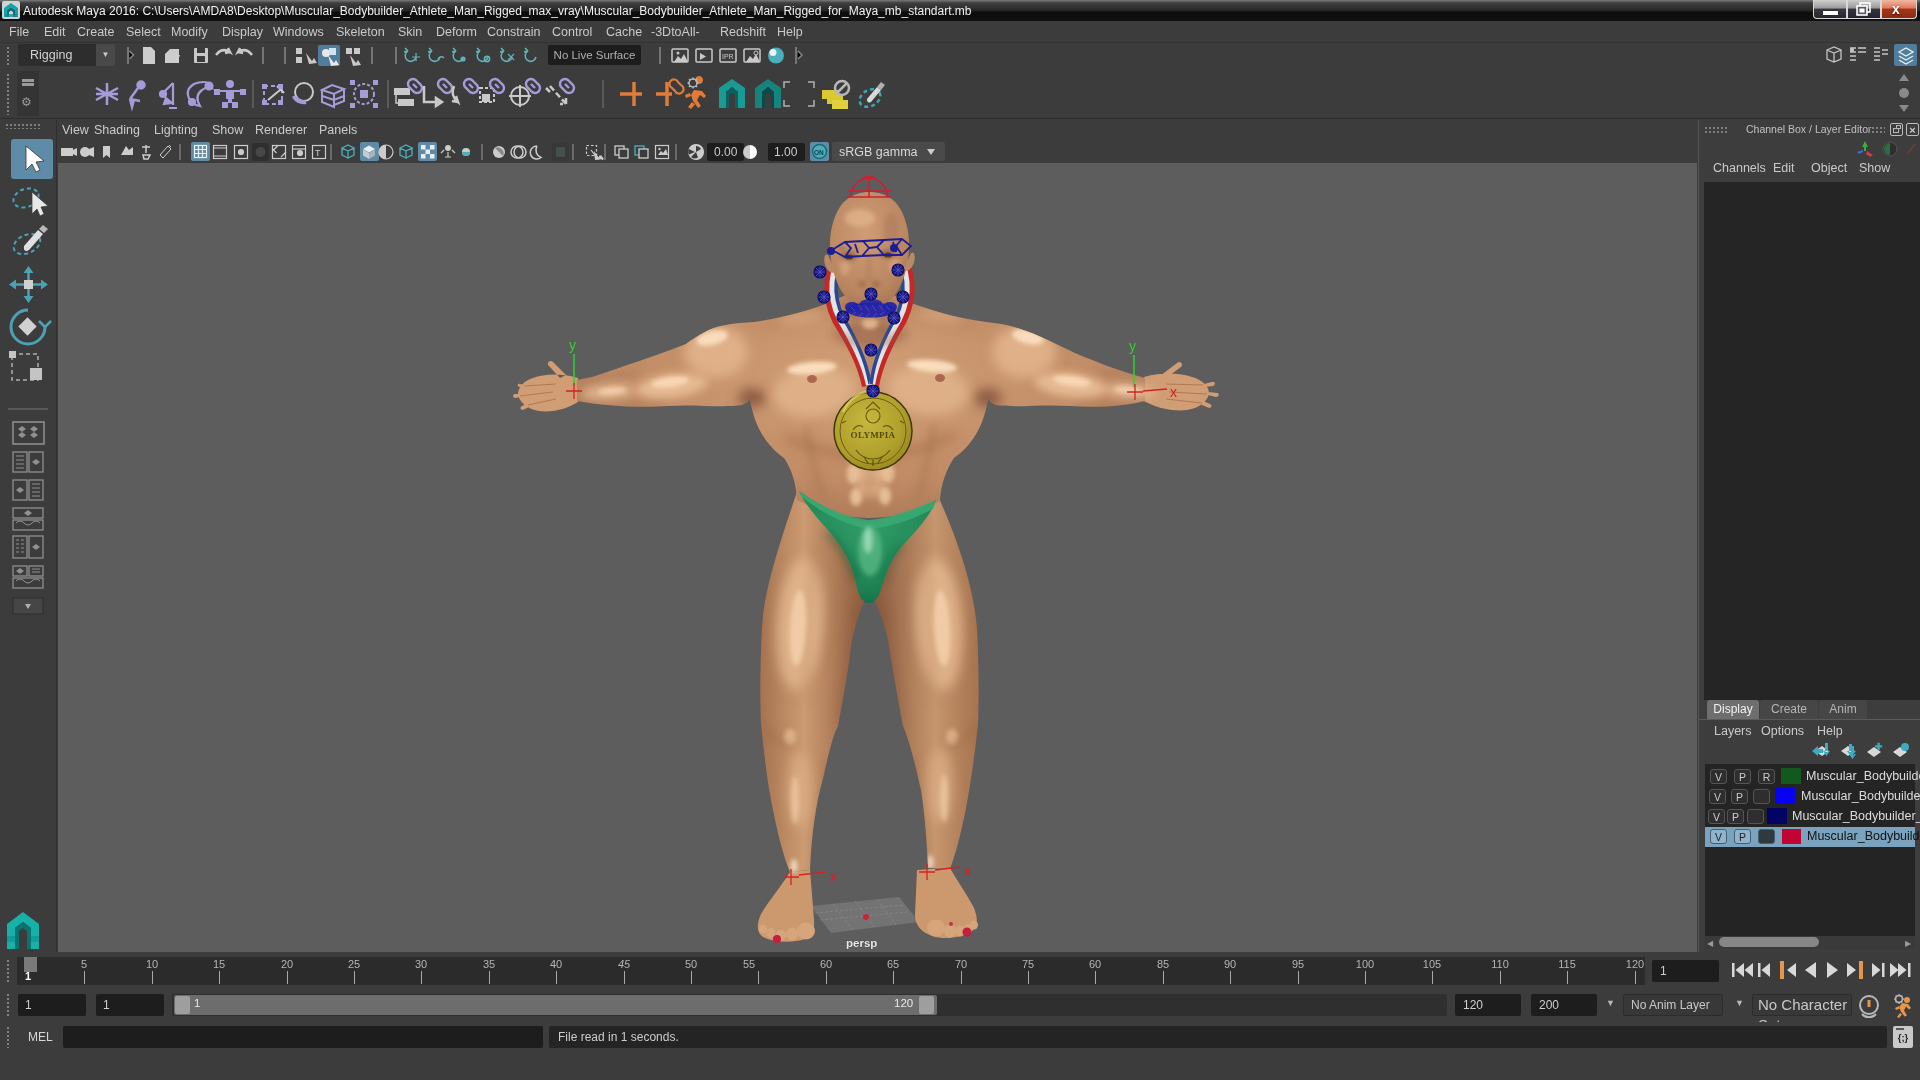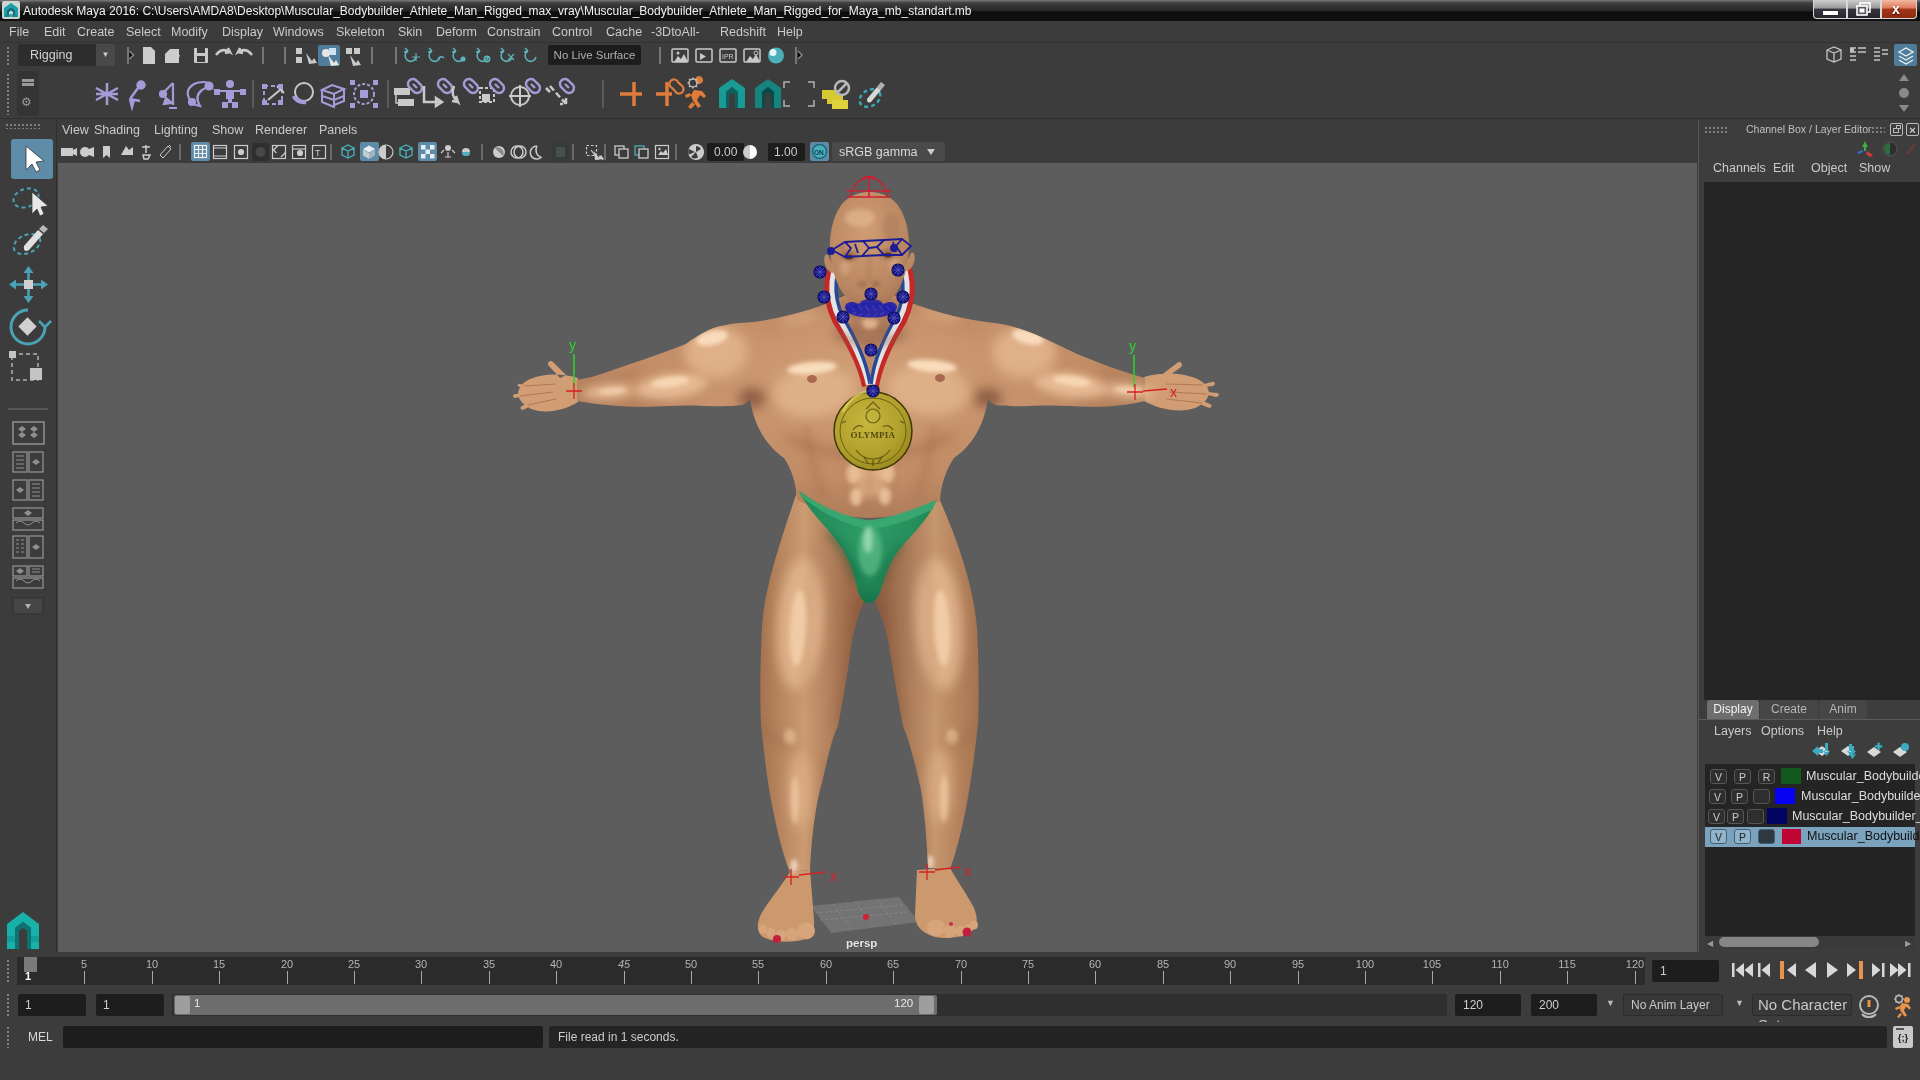--- a/index.html
+++ b/index.html
@@ -1025,21 +1025,21 @@
     <div class="ticklab" style="left:389px;width:30px;text-align:center;">30</div>
     <div class="tick" style="left:472px"></div>
     <div class="ticklab" style="left:457px;width:30px;text-align:center;">35</div>
     <div class="tick" style="left:539px"></div>
     <div class="ticklab" style="left:524px;width:30px;text-align:center;">40</div>
     <div class="tick" style="left:607px"></div>
     <div class="ticklab" style="left:592px;width:30px;text-align:center;font-style:italic;">45</div>
     <div class="tick" style="left:674px"></div>
     <div class="ticklab" style="left:659px;width:30px;text-align:center;">50</div>
     <div class="tick" style="left:741px"></div>
-    <div class="ticklab" style="left:726px;width:30px;text-align:center;">55</div>
+    <div class="ticklab" style="left:726px;width:30px;">55</div>
     <div class="tick" style="left:809px"></div>
     <div class="ticklab" style="left:794px;width:30px;text-align:center;">60</div>
     <div class="tick" style="left:876px"></div>
     <div class="ticklab" style="left:861px;width:30px;text-align:center;">65</div>
     <div class="tick" style="left:944px"></div>
     <div class="ticklab" style="left:929px;width:30px;text-align:center;">70</div>
     <div class="tick" style="left:1011px"></div>
     <div class="ticklab" style="left:996px;width:30px;text-align:center;">75</div>
     <div class="tick" style="left:1078px"></div>
     <div class="ticklab" style="left:1063px;width:30px;text-align:center;">60</div>

